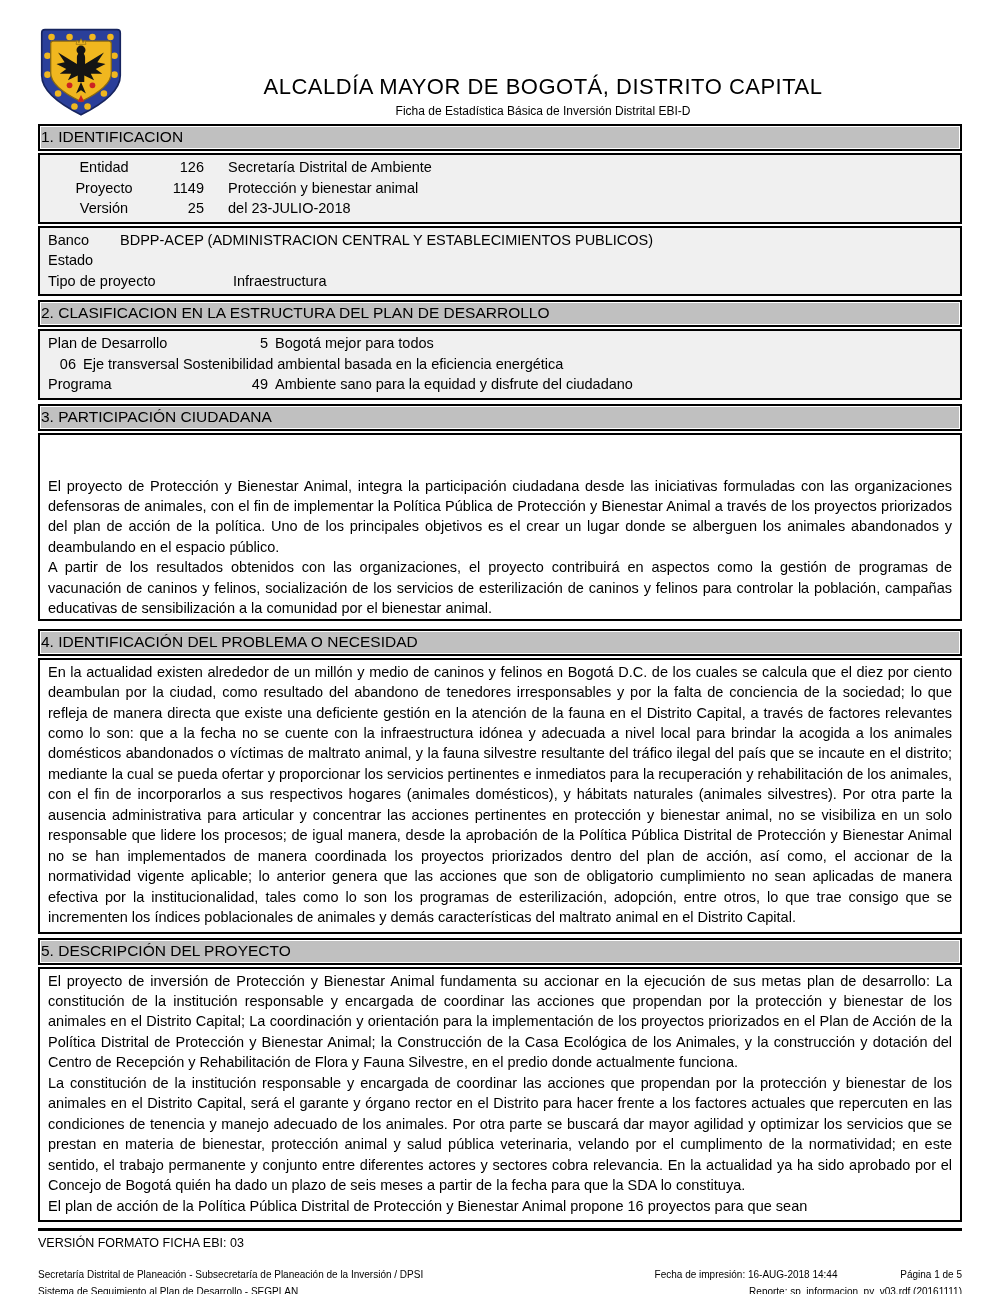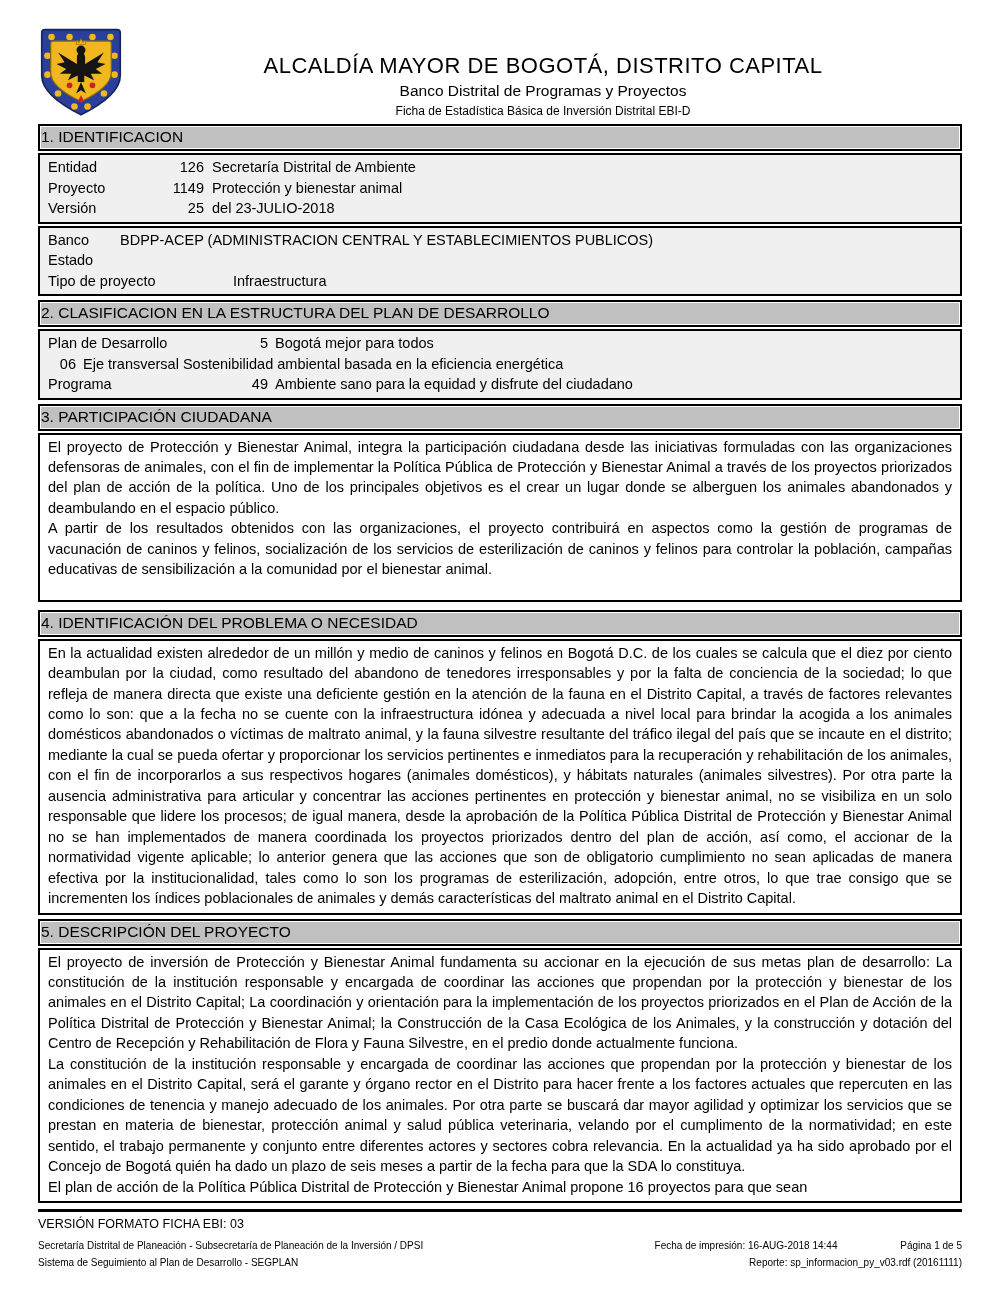--- a/index.html
+++ b/index.html
@@ -24,39 +24,39 @@
   .sec-header { border:2px solid #000; background:#fff; padding:1px; margin-top:4px; }
   .sec-header .bar { background:#c0c0c0; text-align:left; font-size:15.5px; padding:1px 0 2px 0; }
   .box { border:2px solid #000; margin-top:2px; }
   .box.gray { background:#f0f0f0; }
   .box.white { background:#ffffff; }
 
   
   .frow { display:flex; align-items:flex-start; font-size:14.5px; line-height:20.5px; padding:0 8px; }
   .flabel { white-space:pre-line; }
   
-  .s1t .flabel { width:112px; flex:0 0 112px; }
-  .s1t .fnum   { width:44px; flex:0 0 44px; text-align:right; margin-right:8px; }
+  .s1t .flabel { width:112px; flex:0 0 112px;text-align:center; }
+  .s1t .fnum   { width:44px; flex:0 0 44px; text-align:right; margin-right:24px; }
   
   .lbl-short { width:72px; flex:0 0 72px; }
   .lbl-long  { width:185px; flex:0 0 185px; }
   
   .s2 .flabel { width:192px; flex:0 0 192px; }
   .s2 .fnum   { width:28px; flex:0 0 28px; text-align:right; margin-right:7px; }
 
   .box.pad-v { padding:2px 0 3px 0; }
 
   
   .textbox { font-size:14.5px; line-height:20.45px; padding:2px 8px 4px 8px; text-align:justify; }
   .textbox p { margin:0; }
-  #participacion-box .textbox { padding-bottom:20px; }
+  #participacion-box .textbox { padding-bottom:0;margin-top:39px; }
 
   
   .footer { margin-top:6px; border-top:3px solid #000; padding-top:5px; }
-  .footer-version { font-size:12.5px; margin-bottom:6px; }
+  .footer-version { font-size:12.5px; margin-bottom:16px; }
   .footer-cols { display:flex; justify-content:space-between; font-size:10px; line-height:17px; }
   .footer-left  { text-align:left; }
   .footer-right { text-align:right; }
   .fr-line1 .fr-page { display:inline-block; margin-left:60px; }
 
   
   .logo-box svg { display:block; width:86px; height:90px; }
 </style>
 </head>
 <body>
@@ -96,21 +96,20 @@
 
         <g fill="#cc2222">
           <circle cx="36" cy="70" r="3.5"></circle>
           <circle cx="64" cy="70" r="3.5"></circle>
           <path d="M50,82 L46,90 L54,90 Z"></path>
         </g>
       </svg>
     </div>
     <div class="titles">
       <div class="title-main">ALCALDÍA MAYOR DE BOGOTÁ, DISTRITO CAPITAL</div>
-      <div class="title-sub1">Banco Distrital de Programas y Proyectos</div>
       <div class="title-sub2">Ficha de Estadística Básica de Inversión Distrital EBI-D</div>
     </div>
   </div>
 
   <div class="sec-header">
     <div class="bar">1. IDENTIFICACION</div>
   </div>
   <div class="box gray pad-v">
     <div class="frow s1t">
       <span class="flabel">Entidad</span>

